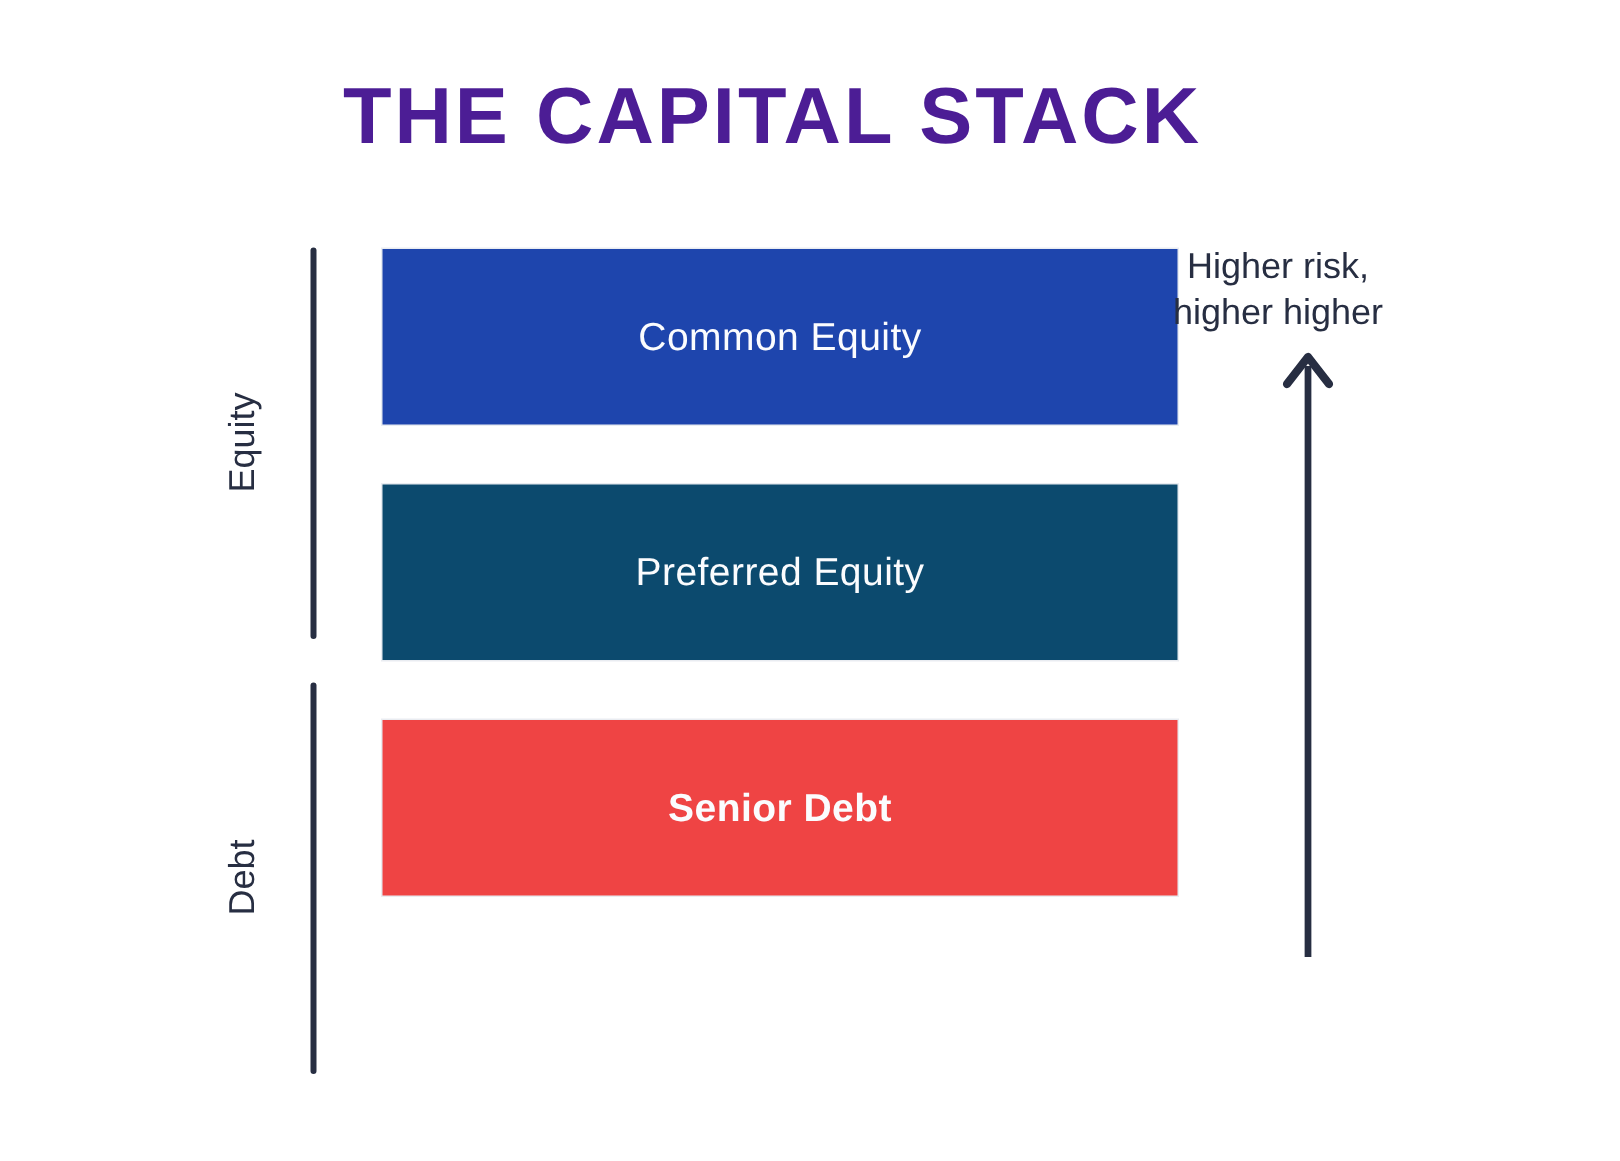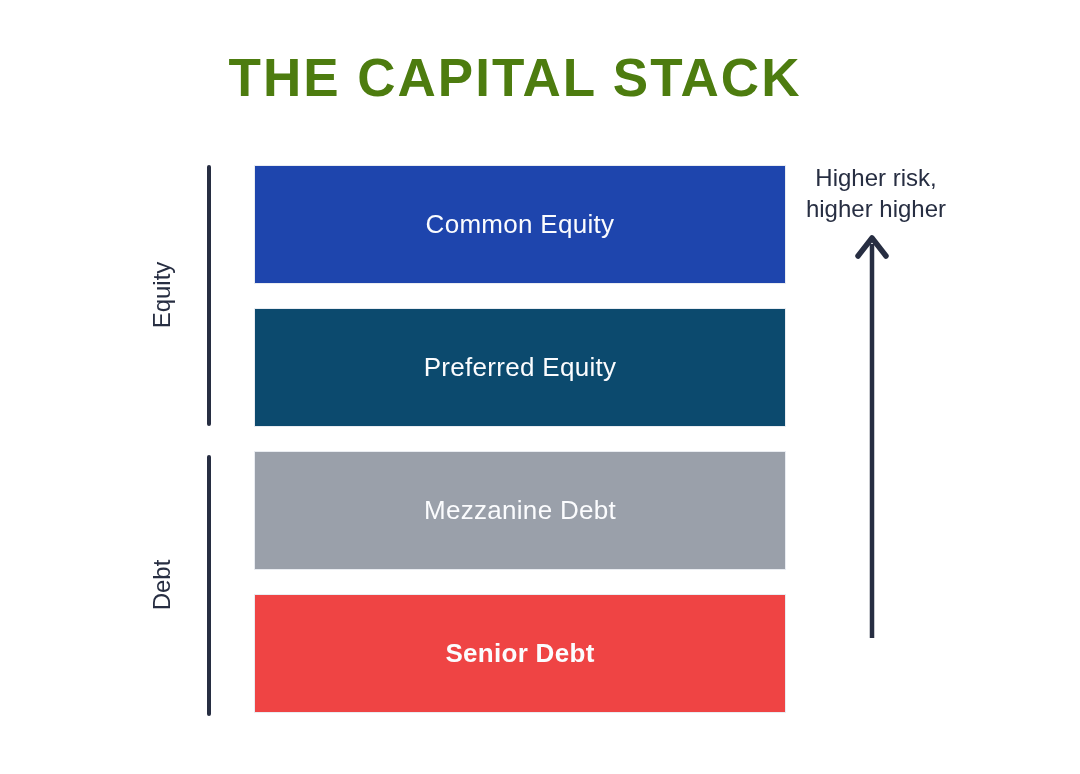--- a/index.html
+++ b/index.html
@@ -20,32 +20,32 @@
     position: absolute;
     top: 50px;
     left: 515px;
     transform: translateX(-50%);
     margin: 0;
     font-size: 53px;
     line-height: 56px;
     font-weight: 700;
     letter-spacing: 2px;
     white-space: nowrap;
-    color: #4d7c0f;
+    color: #4c1d95;
   }
   .stack {
     position: absolute;
     left: 255px;
     top: 166px;
     width: 530px;
   }
   .bar {
     width: 530px;
     height: 117px;
-    margin-bottom: 26px;
+    margin-bottom: 40px;
     display: flex;
     align-items: center;
     justify-content: center;
     box-shadow: 0 0 0 1px rgba(215, 220, 230, 0.55);
   }
   .bar span {
     color: #FBFCFE;
     font-size: 26px;
     letter-spacing: 0.3px;
   }
@@ -63,21 +63,21 @@
     position: absolute;
     transform: translate(-50%, -50%) rotate(-90deg);
     font-size: 24px;
     color: #272E42;
     white-space: nowrap;
   }
   .rot-equity { left: 162px; top: 295px; }
   .rot-debt   { left: 162px; top: 585px; }
   .risk-note {
     position: absolute;
-    left: 766px;
+    left: 742px;
     width: 220px;
     text-align: center;
     font-size: 24px;
     line-height: 31px;
     color: #272E42;
   }
   .risk-top    { top: 162px; }
   .risk-bottom { top: 654px; }
   .risk-note span { display: block; }
   .arrow-svg {
@@ -101,23 +101,20 @@
   <div class="rail rail-debt"></div>
   <div class="rot-label rot-debt">Debt</div>
 
   <div class="stack">
     <div class="bar" style="background-color: rgb(30, 69, 173);">
       <span>Common Equity</span>
     </div>
     <div class="bar" style="background-color: #0c4a6e;">
       <span>Preferred Equity</span>
     </div>
-    <div class="bar" style="background-color: rgb(154, 160, 170);">
-      <span>Mezzanine Debt</span>
-    </div>
     <div class="bar" style="background-color: #ef4444; font-weight: bold;">
       <span>Senior Debt</span>
     </div>
   </div>
 
   <div class="risk-note risk-top">
     <span>Higher risk,</span>
     <span>higher higher</span>
   </div>
 

